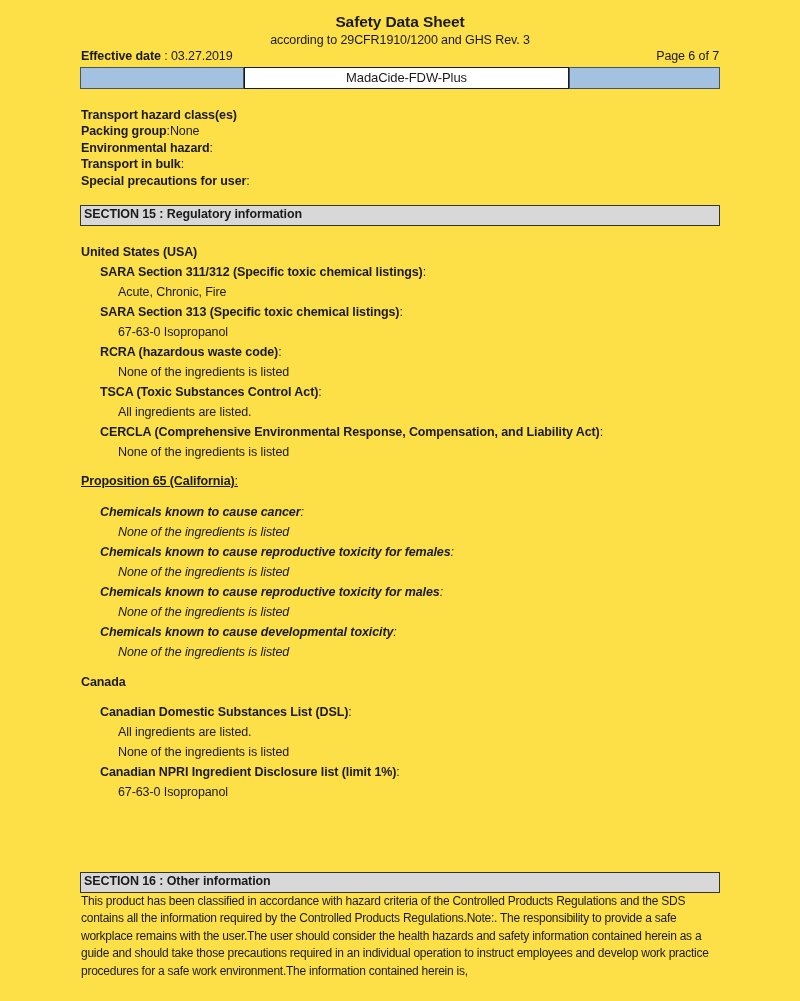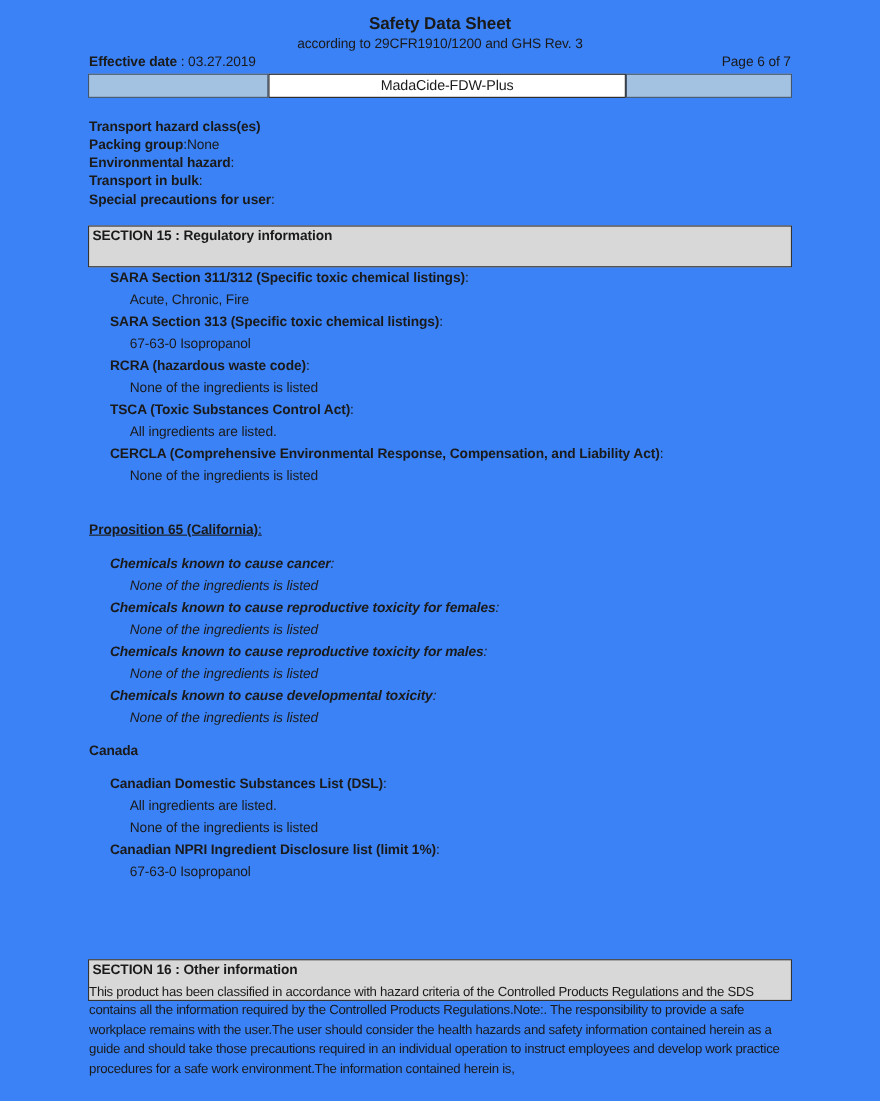--- a/index.html
+++ b/index.html
@@ -4,21 +4,21 @@
 <style>
   :root{
     --banner-blue:#a3c2e1;
     --bar-gray:#d8d8d8;
     --ink:#1a1a1a;
   }
   html,body{margin:0;padding:0;background:#fff;}
   .page{
     position:relative;
     width:800px;height:1001px;
-    background:#3b82f6;color:var(--ink);
+    background:#fde047;color:var(--ink);
     font-family:"Liberation Sans","DejaVu Sans",sans-serif;
     letter-spacing:-0.1px;
     overflow:hidden;
   }
   .doc-title{
     position:absolute;top:13px;left:0;width:100%;
     text-align:center;font-size:15.5px;font-weight:700;line-height:18px;
   }
   .doc-subtitle{
     position:absolute;top:32px;left:0;width:100%;
@@ -39,21 +39,21 @@
   .banner .c-right{width:151px;}
   .banner .c-mid{
     width:325px;background:#fff;border:1.5px solid #1a1a1a;
     text-align:center;font-size:13px;line-height:19px;
   }
   .transport{
     position:absolute;top:107px;left:81px;
     font-size:12.5px;line-height:16.4px;
   }
   .section-bar{
-    position:absolute;left:80px;width:640px;height:38px;
+    position:absolute;left:80px;width:640px;height:21px;
     background:var(--bar-gray);border:1.5px solid #333;
     box-sizing:border-box;
     font-size:12.5px;font-weight:700;line-height:17px;
     padding-left:3px;
   }
   .bar-15{top:205px;}
   .bar-16{top:856px;margin-top:16px;}
   .reg-block{position:absolute;left:81px;font-size:12.5px;line-height:20px;}
   .usa-block{top:242px;}
   .p65-head{top:471px;text-decoration:underline;}
@@ -91,20 +91,21 @@
     <div class="line"><span class="b">Transport hazard class(es)</span><span></span></div>
     <div class="line"><span class="b">Packing group</span><span>:None</span></div>
     <div class="line"><span class="b">Environmental hazard</span><span>:</span></div>
     <div class="line"><span class="b">Transport in bulk</span><span>:</span></div>
     <div class="line"><span class="b">Special precautions for user</span><span>:</span></div>
   </div>
 
   <div class="section-bar bar-15">SECTION 15 : Regulatory information</div>
 
   <div class="reg-block usa-block">
+    <div class="line b">United States (USA)</div>
     <div class="line sub"><span class="b">SARA Section 311/312 (Specific toxic chemical listings)</span><span>:</span></div>
     <div class="line val">Acute, Chronic, Fire</div>
     <div class="line sub"><span class="b">SARA Section 313 (Specific toxic chemical listings)</span><span>:</span></div>
     <div class="line val">67-63-0 Isopropanol</div>
     <div class="line sub"><span class="b">RCRA (hazardous waste code)</span><span>:</span></div>
     <div class="line val">None of the ingredients is listed</div>
     <div class="line sub"><span class="b">TSCA (Toxic Substances Control Act)</span><span>:</span></div>
     <div class="line val">All ingredients are listed.</div>
     <div class="line sub"><span class="b">CERCLA (Comprehensive Environmental Response, Compensation, and Liability Act)</span><span>:</span></div>
     <div class="line val">None of the ingredients is listed</div>

